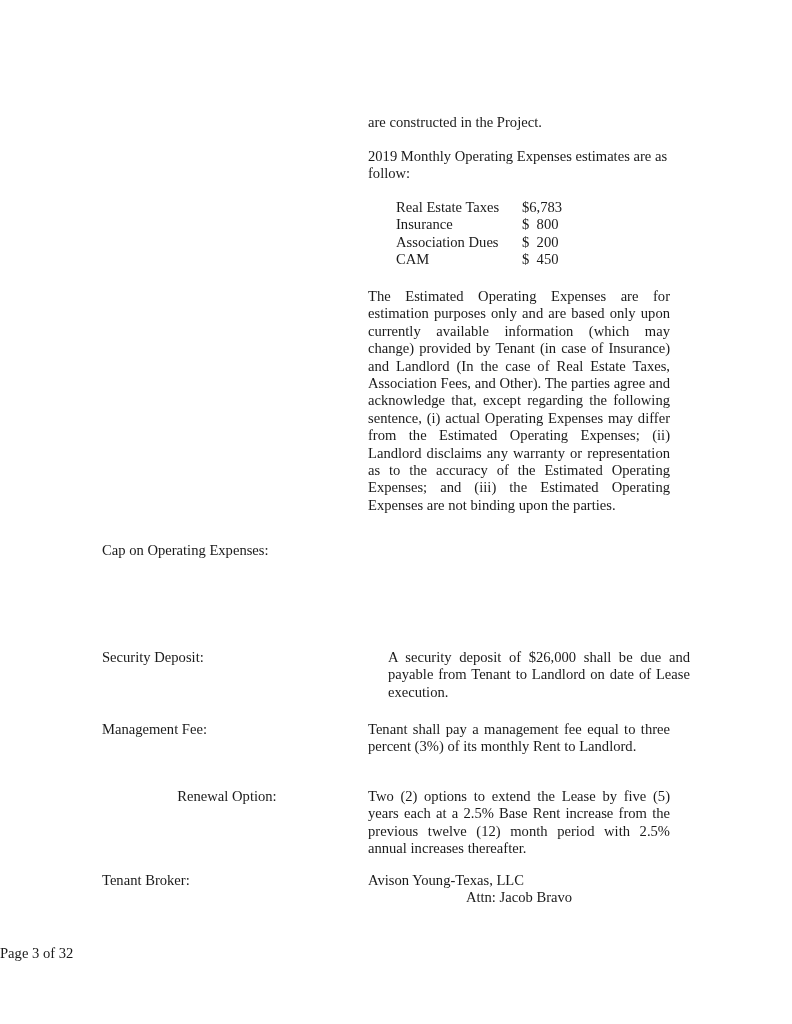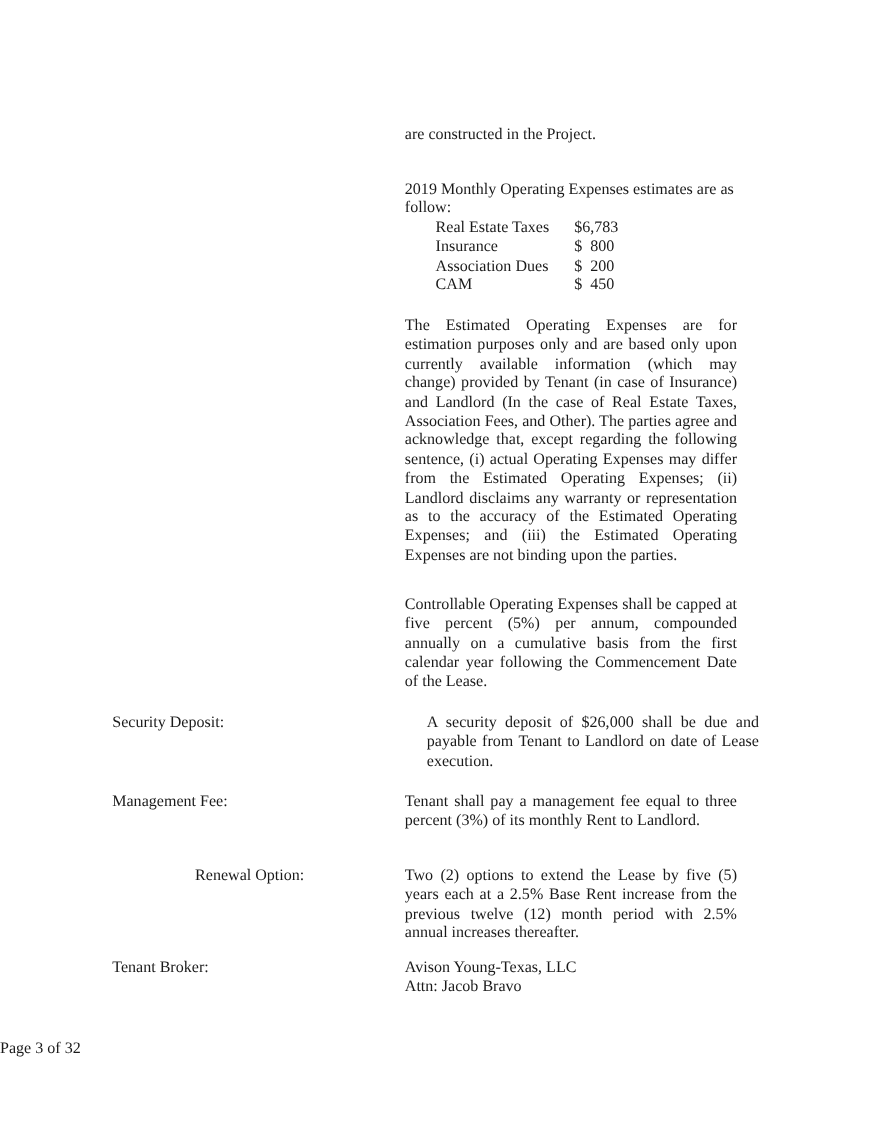--- a/index.html
+++ b/index.html
@@ -60,21 +60,21 @@
       text-align: left;
     }
   </style>
 </head>
 <body>
 
 <div class="page">
 
   <div class="right-col" style="top:113px;">are constructed in the Project.</div>
 
-  <div class="right-col" style="top:147px;margin-top:16px;">2019 Monthly Operating Expenses estimates are as follow:</div>
+  <div class="right-col" style="top:147px;">2019 Monthly Operating Expenses estimates are as follow:</div>
 
   <table class="expense-table">
     <tbody>
         <tr>
       <td class="exp-name">Real Estate Taxes</td>
       <td class="exp-amt">$6,783</td>
     </tr>
     <tr>
       <td class="exp-name">Insurance</td>
       <td class="exp-amt">$  800</td>
@@ -85,30 +85,30 @@
     </tr>
     <tr>
       <td class="exp-name">CAM</td>
       <td class="exp-amt">$  450</td>
     </tr>
   </tbody>
     </table>
 
   <div class="right-col justify" style="top:287px;">The Estimated Operating Expenses are for estimation purposes only and are based only upon currently available information (which may change) provided by Tenant (in case of Insurance) and Landlord (In the case of Real Estate Taxes, Association Fees, and Other). The parties agree and acknowledge that, except regarding the following sentence, (i) actual Operating Expenses may differ from the Estimated Operating Expenses; (ii) Landlord disclaims any warranty or representation as to the accuracy of the Estimated Operating Expenses; and (iii) the Estimated Operating Expenses are not binding upon the parties.</div>
 
-  <div class="right-col justify" style="top:541px;">Controllable Operating Expenses shall be capped at five percent (5%) per annum, compounded annually on a cumulative basis from the first calendar year following the Commencement Date of the Lease.</div>
+  <div class="label" style="top:541px;">Cap on Operating Expenses:</div>
 
   <div class="label" style="top:648px;">Security Deposit:</div>
   <div class="right-col justify" style="top:648px;margin-left:20px;">A security deposit of $26,000 shall be due and payable from Tenant to Landlord on date of Lease execution.</div>
 
   <div class="label" style="top:720px;">Management Fee:</div>
   <div class="right-col justify" style="top:720px;">Tenant shall pay a management fee equal to three percent (3%) of its monthly Rent to Landlord.</div>
 
   <div class="label" style="top:787px;text-align:center;">Renewal Option:</div>
   <div class="right-col justify" style="top:787px;">Two (2) options to extend the Lease by five (5) years each at a 2.5% Base Rent increase from the previous twelve (12) month period with 2.5% annual increases thereafter.</div>
 
   <div class="label" style="top:871px;">Tenant Broker:</div>
   <div class="right-col" style="top:871px;">Avison Young-Texas, LLC</div>
-  <div class="right-col" style="top:888px;">Attn: Jacob Bravo</div>
+  <div class="right-col" style="top:888px;text-align:center;">Attn: Jacob Bravo</div>
 
   <div class="footer">Page 3 of 32</div>
 
 </div>
 
 </body></html>

